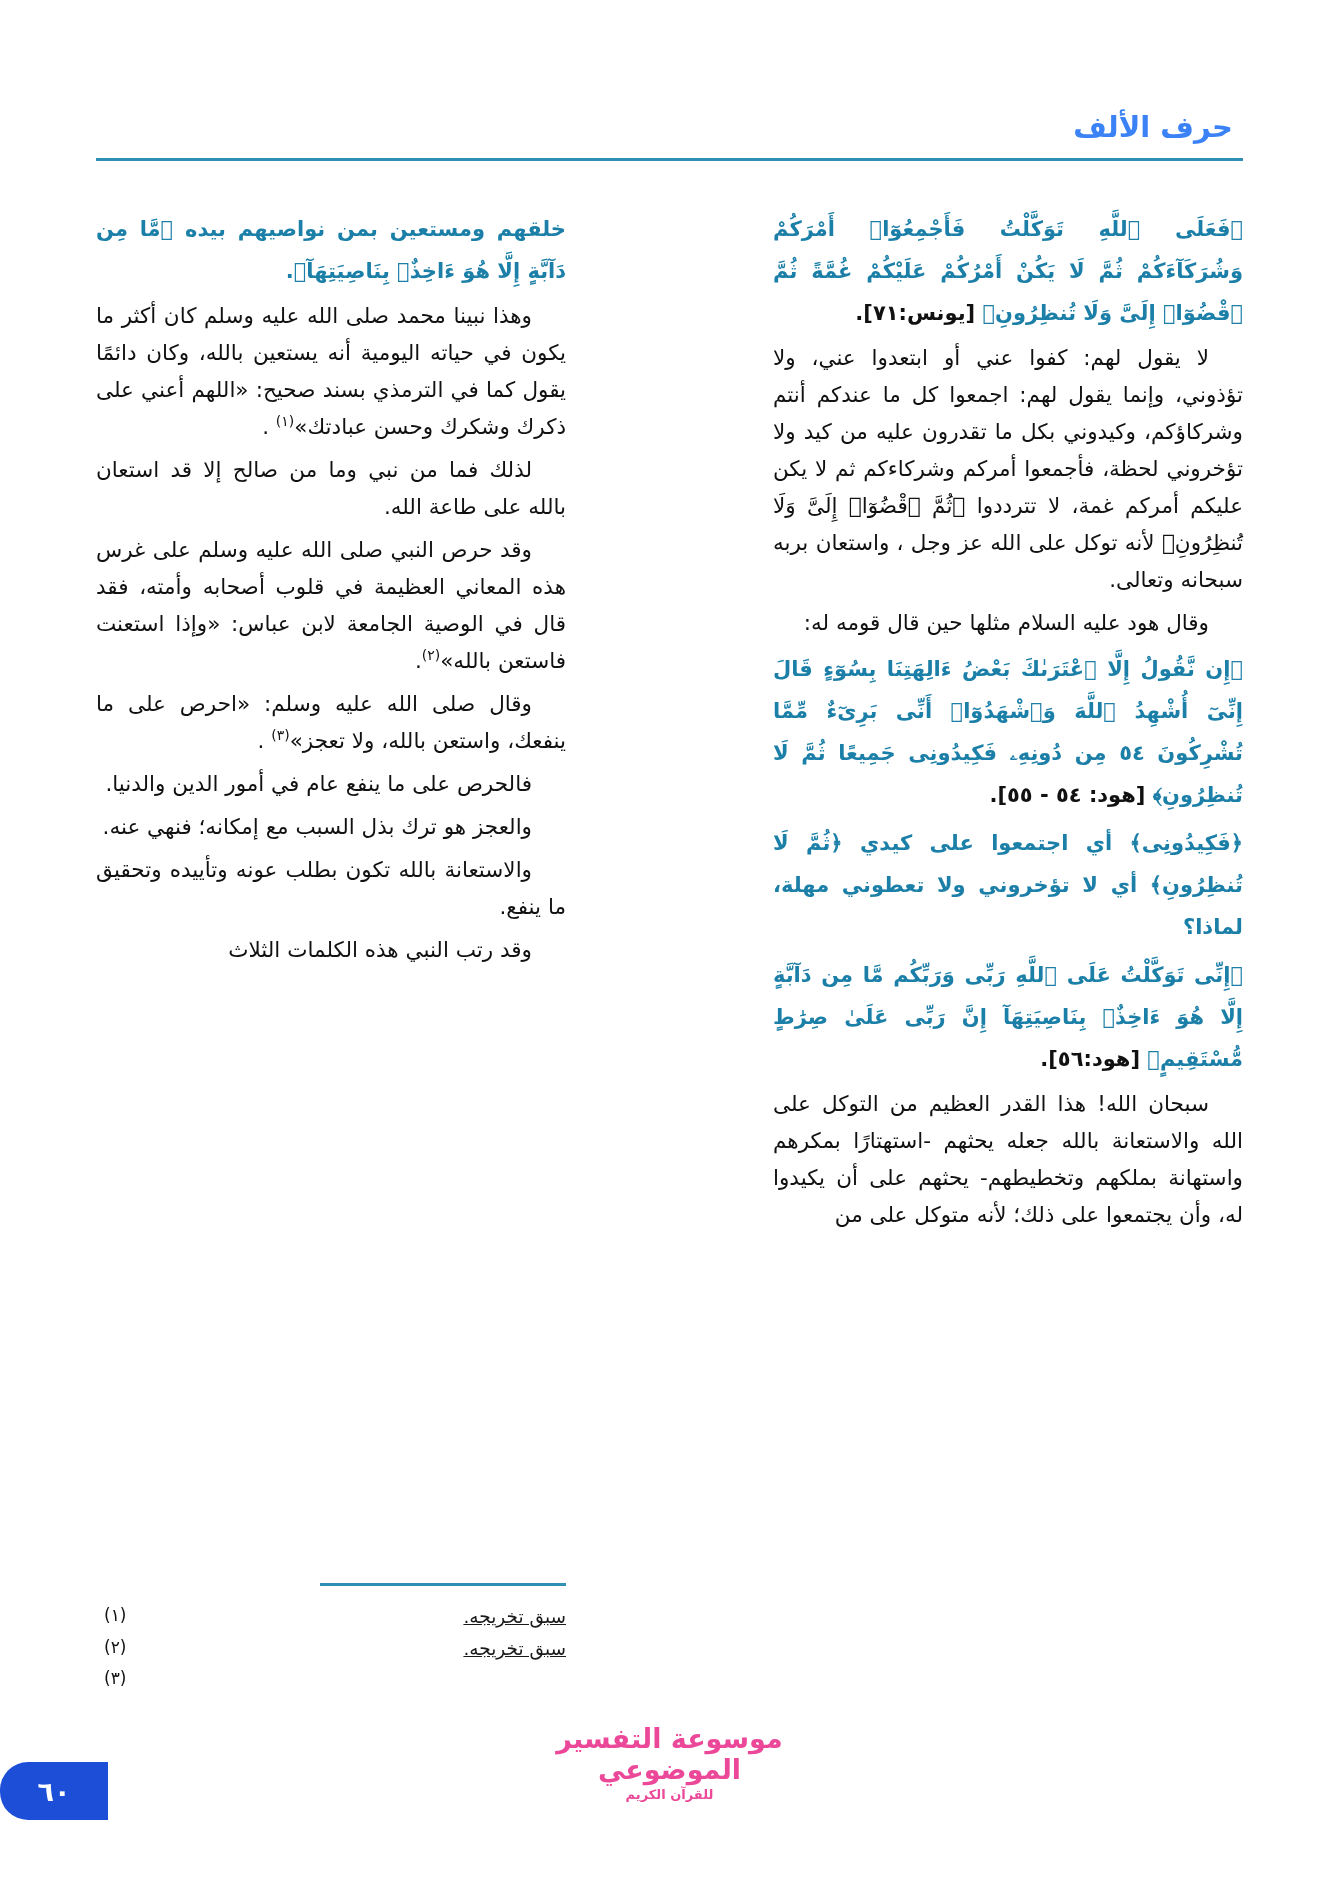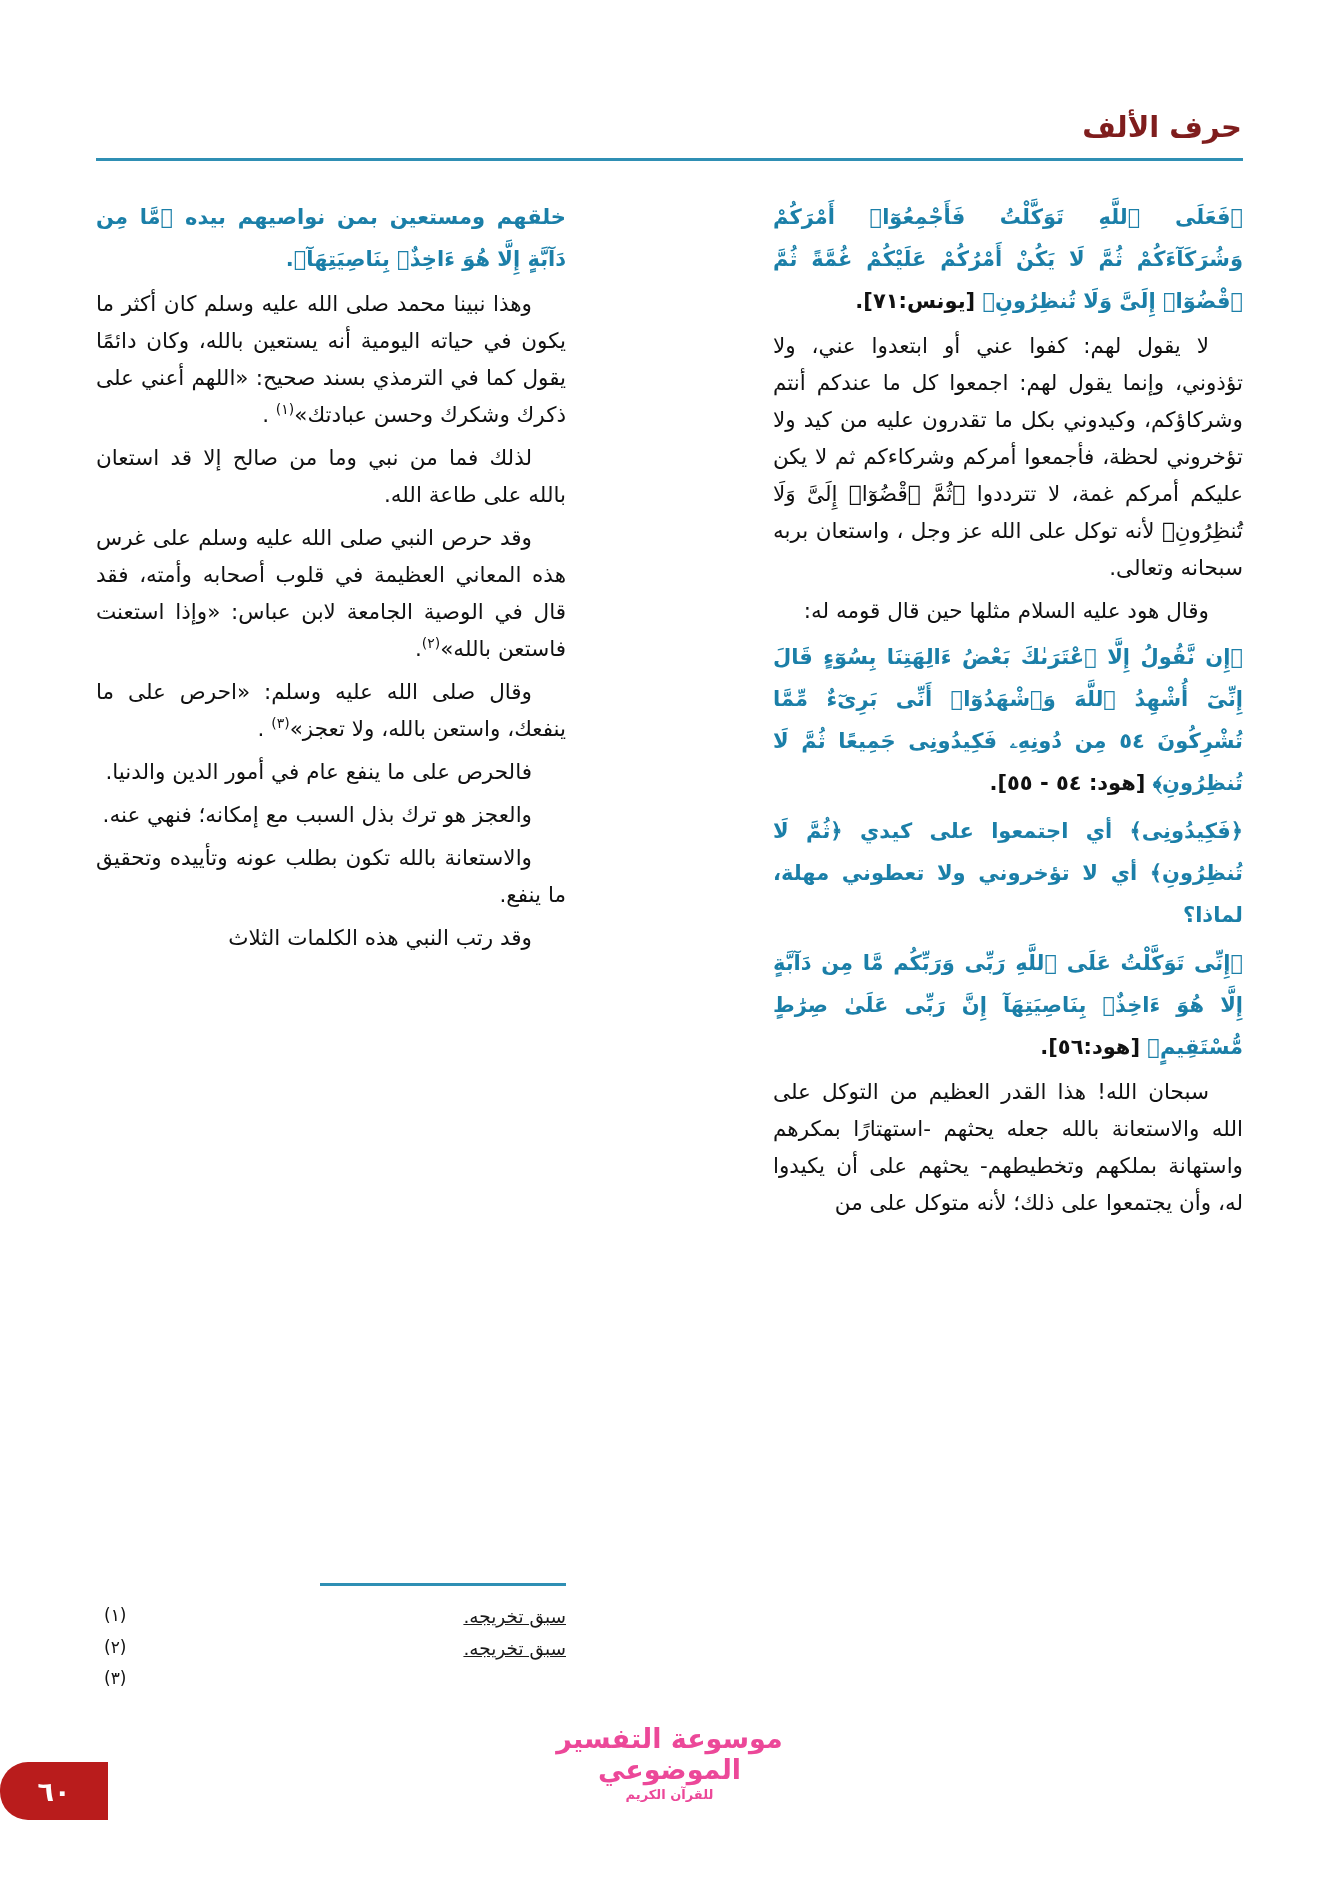--- a/index.html
+++ b/index.html
@@ -23,41 +23,41 @@
   
   .header {
     position: absolute;
     top: 110px;
     right: 96px;
     left: 96px;
     height: 60px;
   }
   .header-title {
     position: absolute;
-    right: 1px;
+    right: 10px;
     top: 0;
     font-size: 29px;
     font-weight: bold;
-    color: #7f1d1d;
+    color: #3b82f6;
     letter-spacing: 0;
     white-space: nowrap;
   }
   .header-rule {
     position: absolute;
     right: 0;
     left: 0;
     top: 48px;
     height: 3px;
     background: #2f8fb4;
   }
 
   
   .col {
     position: absolute;
-    top: 196px;
+    top: 208px;
     width: 470px;
     font-size: 21.5px;
     line-height: 1.72;
     text-align: justify;
     text-justify: inter-word;
     color: #111;
   }
   .col-right { right: 96px; }
   .col-left  { left: 96px; }
 
@@ -140,21 +140,21 @@
     font-size: 13px;
     font-weight: bold;
     margin-top: 2px;
   }
   .page-number-tab {
     position: absolute;
     bottom: 70px;
     left: 0;
     width: 108px;
     height: 58px;
-    background: #b91c1c;
+    background: #1d4ed8;
     border-radius: 28px 0 0 28px;
     color: #ffffff;
     font-size: 27px;
     display: flex;
     align-items: center;
     justify-content: center;
     font-weight: bold;
   }
 </style>
 </head>

